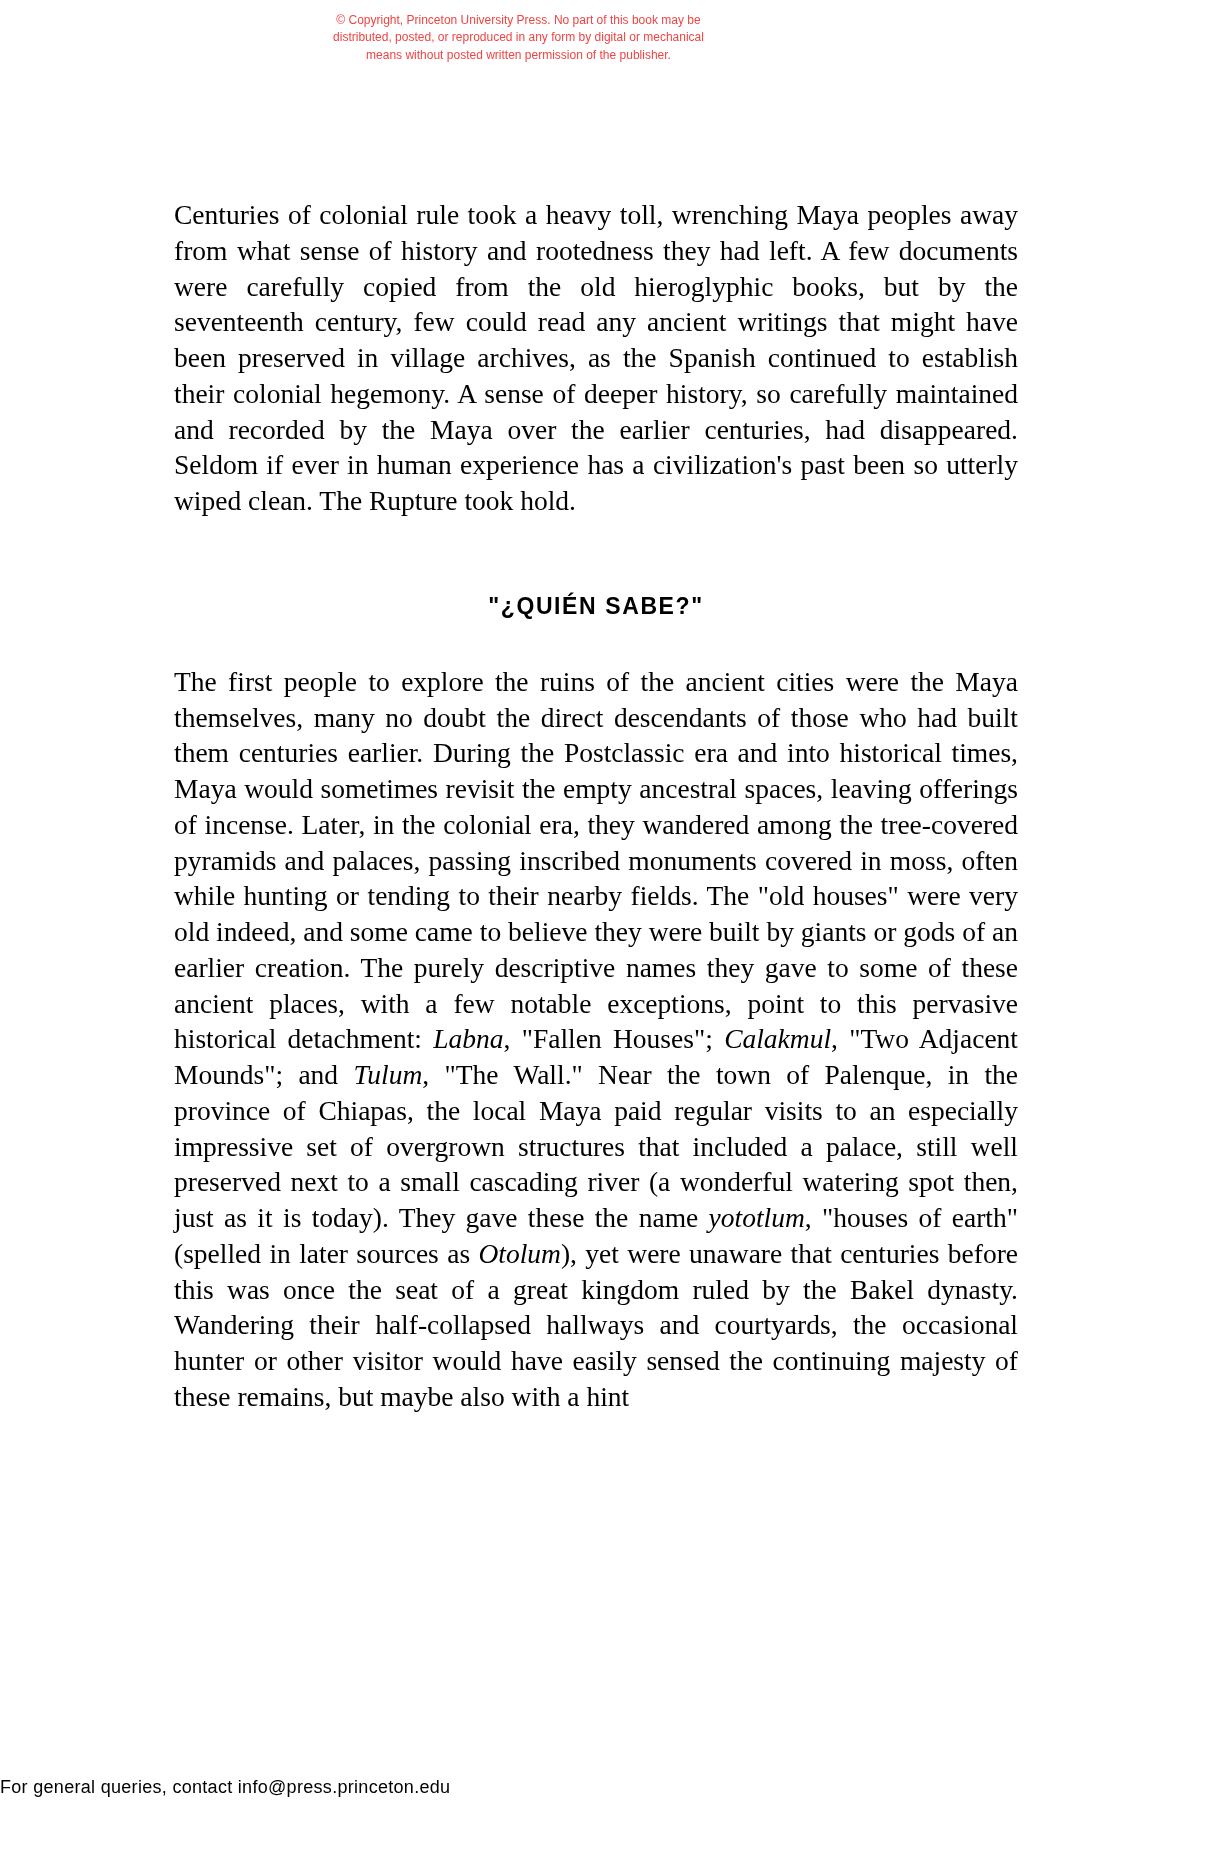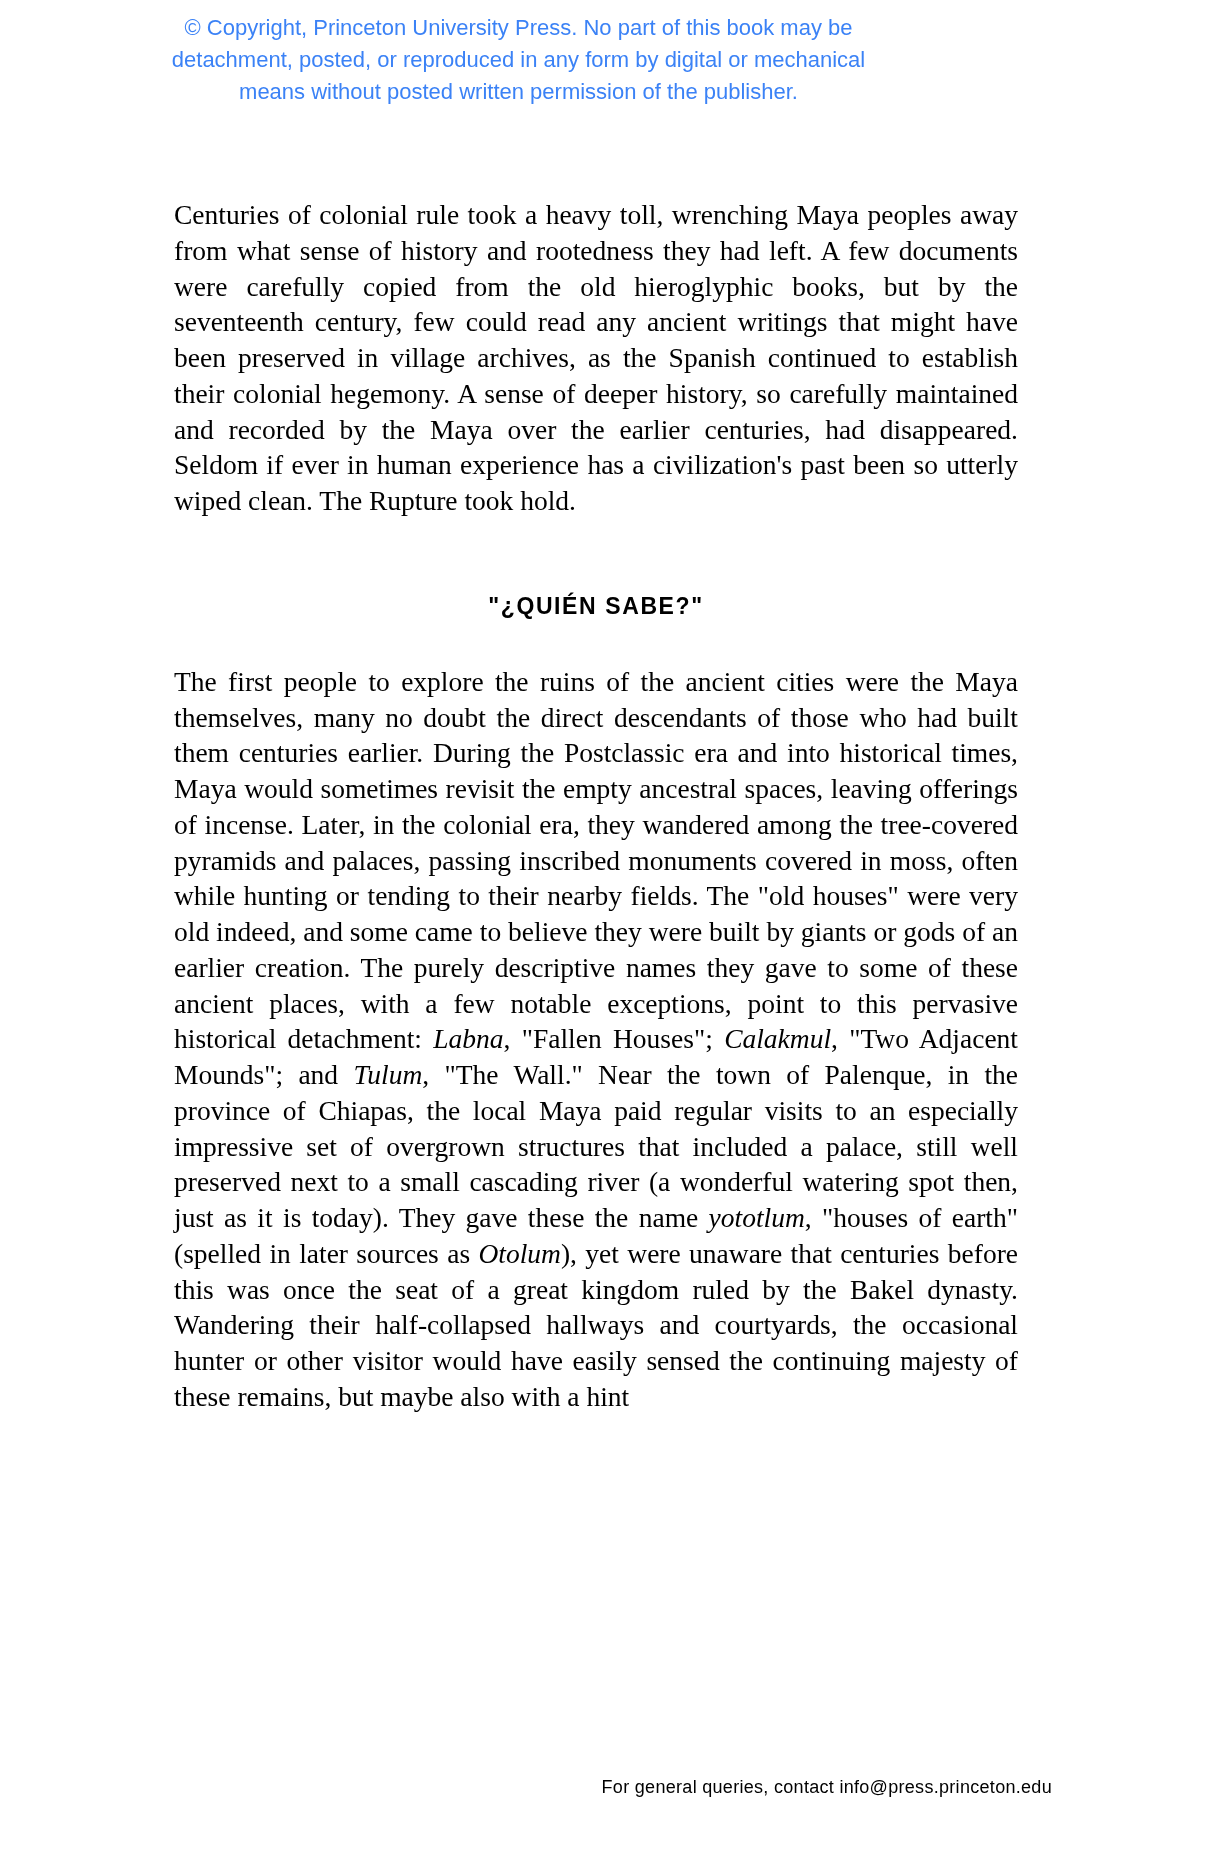--- a/index.html
+++ b/index.html
@@ -19,23 +19,23 @@
     position: absolute;
     inset: 0;
   }
   .copyright-notice {
     position: absolute;
     top: 12px;
     left: 0;
     width: 1037px;
     text-align: center;
     font-family: "Liberation Sans", sans-serif;
-    font-size: 22px;
+    font-size: 12px;
     line-height: 1.45;
-    color: #3b82f6;
+    color: #ef4444;
   }
   .copyright-notice .line {
     display: block;
   }
   .running-head {
     position: absolute;
     top: 108px;
     left: 0;
     width: 1225px;
     text-align: center;
@@ -67,36 +67,35 @@
     font-family: "Liberation Sans", sans-serif;
     font-weight: bold;
     font-size: 23px;
     letter-spacing: 1.6px;
   }
   .footer-note {
     position: absolute;
     bottom: 52px;
     left: 0;
     width: 1012px;
-    text-align: right;
+    text-align: left;
     font-family: "Liberation Sans", sans-serif;
     font-size: 18px;
     letter-spacing: 0.3px;
-    padding-left: 40px;
   }
   i { }
 </style>
 </head>
 <body>
 
 <div class="page">
 
   <div class="copyright-notice">
     <span class="line">© Copyright, Princeton University Press. No part of this book may be</span>
-    <span class="line">detachment, posted, or reproduced in any form by digital or mechanical</span>
+    <span class="line">distributed, posted, or reproduced in any form by digital or mechanical</span>
     <span class="line">means without posted written permission of the publisher.</span>
   </div>
 
 
   <div class="body-col">
 
     <p class="para">Centuries of colonial rule took a heavy toll, wrenching Maya peoples away from what sense of history and rootedness they had left. A few documents were carefully copied from the old hieroglyphic books, but by the seventeenth century, few could read any ancient writings that might have been preserved in village archives, as the Spanish continued to establish their colonial hegemony. A sense of deeper history, so carefully maintained and recorded by the Maya over the earlier centuries, had disappeared. Seldom if ever in human experience has a civilization's past been so utterly wiped clean. The Rupture took hold.</p>
 
     <h2 class="section-head">"¿QUIÉN SABE?"</h2>
 

